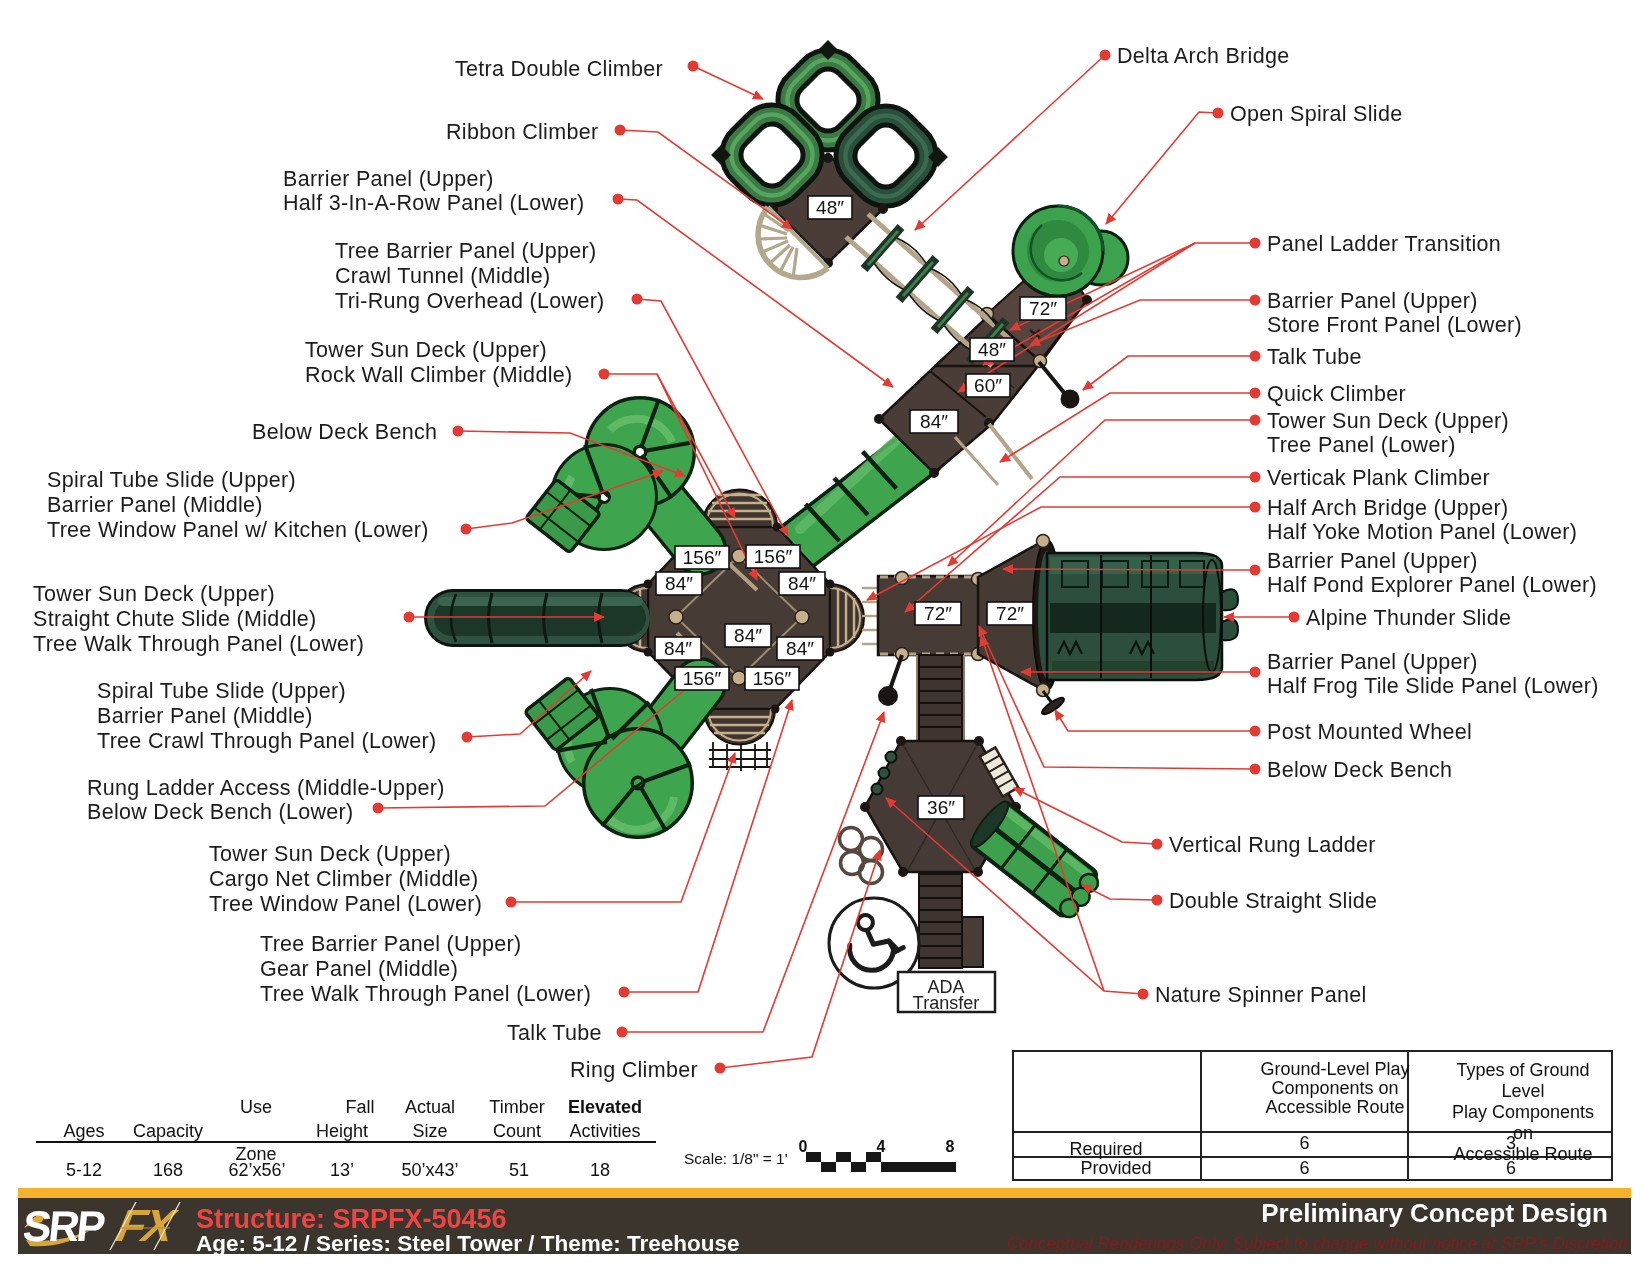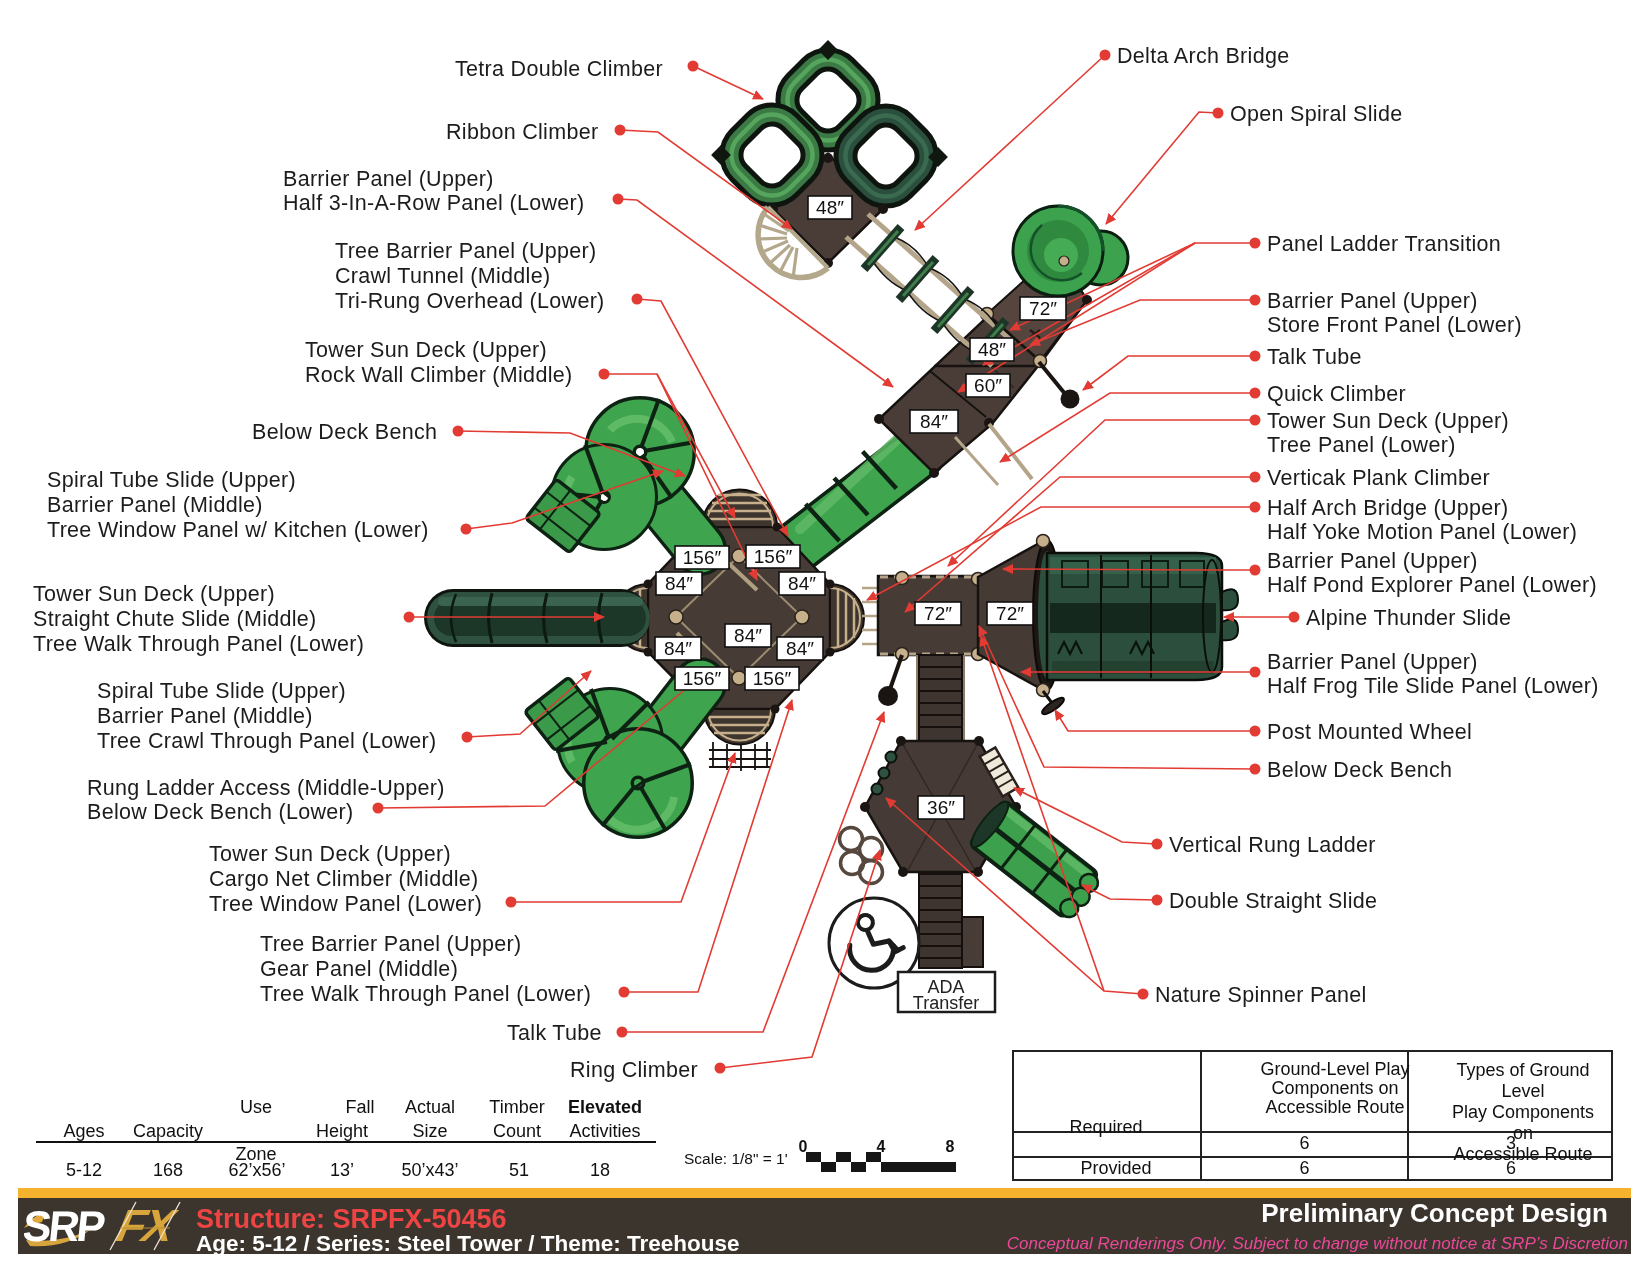--- a/index.html
+++ b/index.html
@@ -756,21 +756,21 @@
 <div style="position:absolute;left:0;top:0;width:601px;height:131px;border:2px solid #222;box-sizing:border-box;"></div>
 <div style="position:absolute;left:188px;top:0;width:2px;height:131px;background:#222;"></div>
 <div style="position:absolute;left:395px;top:0;width:2px;height:131px;background:#222;"></div>
 <div style="position:absolute;left:0;top:81px;width:601px;height:2px;background:#222;"></div>
 <div style="position:absolute;left:0;top:106px;width:601px;height:2px;background:#222;"></div>
 
 <div style="position:absolute;left:190px;top:10px;width:218px;text-align:center;line-height:19px;margin-left:24px;">Ground-Level Play<br>Components on<br>Accessible Route</div>
 
 <div style="position:absolute;left:397px;top:10px;width:164px;text-align:center;line-height:21px;margin-left:32px;">Types of Ground Level<br>Play Components on<br>Accessible Route</div>
 
-<div style="position:absolute;left:0;top:67px;width:188px;text-align:center;">Required</div>
+<div style="position:absolute;left:0;top:89px;width:188px;text-align:center;">Required</div>
 <div style="position:absolute;left:190px;top:83px;width:205px;text-align:center;">6</div>
 <div style="position:absolute;left:397px;top:83px;width:204px;text-align:center;">3</div>
 
 <div style="position:absolute;left:0;top:108px;width:208px;text-align:center;">Provided</div>
 <div style="position:absolute;left:190px;top:108px;width:205px;text-align:center;">6</div>
 <div style="position:absolute;left:397px;top:108px;width:204px;text-align:center;">6</div>
 </div>
 
 <div id="footer" class="tbl" style="left:0;top:0;width:1650px;height:0;">
 
@@ -789,15 +789,15 @@
 <line x1="130" y1="52" x2="156" y2="4" stroke="#efe6d2" stroke-width="1.3"></line>
 <line x1="96" y1="30" x2="146" y2="30" stroke="#b98f33" stroke-width="1"></line>
 </svg>
 
 <div style="position:absolute;left:196px;top:1204px;font-size:27px;font-weight:bold;color:#ef4444;">Structure: SRPFX-50456</div>
 
 <div style="position:absolute;left:196px;top:1231px;font-size:22.5px;font-weight:bold;color:#fff;">Age: 5-12 / Series: Steel Tower / Theme: Treehouse</div>
 
 <div style="position:absolute;left:1008px;top:1198px;width:600px;text-align:right;font-size:26px;font-weight:bold;color:#fff;">Preliminary Concept Design</div>
 
-<div style="position:absolute;left:828px;top:1234px;width:800px;text-align:right;font-size:17px;font-style:italic;color:#ec4899;">Conceptual Renderings Only. Subject to change without notice at SRP’s Discretion</div>
+<div style="position:absolute;left:828px;top:1234px;width:800px;text-align:right;font-size:17px;font-style:italic;color:#7f1d1d;">Conceptual Renderings Only. Subject to change without notice at SRP’s Discretion</div>
 </div>
 </div>
 
 </body></html>

